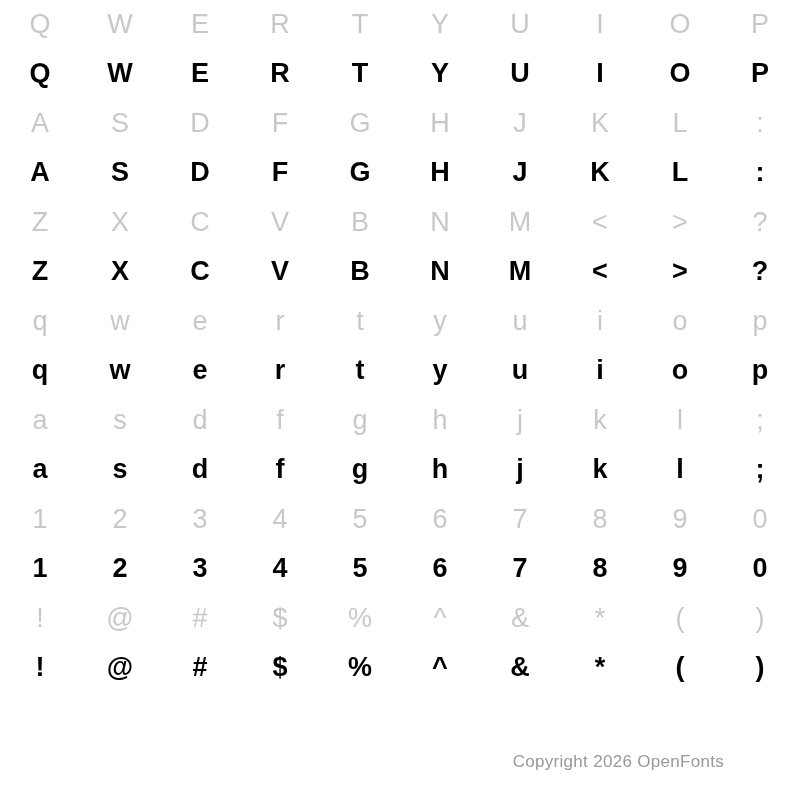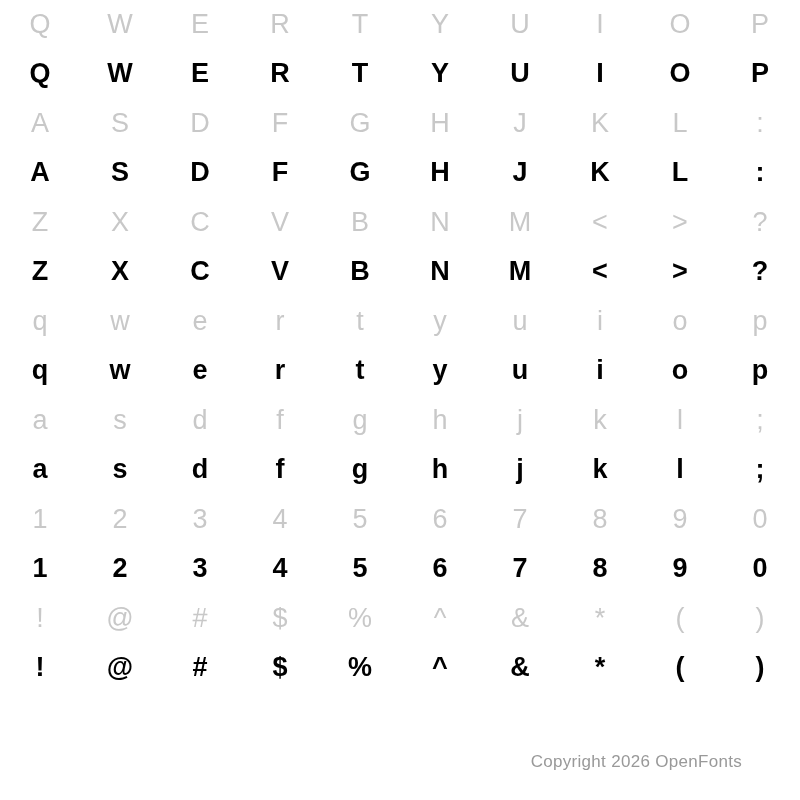--- a/index.html
+++ b/index.html
@@ -48,21 +48,21 @@
     font-size: 27px;
     line-height: 51px;
     height: 51px;
   }
   .footer {
     position: absolute;
     left: 0;
     right: 0;
     bottom: 28px;
     text-align: right;
-    padding-right: 58px;
+    padding-right: 76px;
     color: #999999;
     font-size: 17px;
     font-family: "Liberation Sans", sans-serif;
     letter-spacing: 0.3px;
   }
 </style>
 </head>
 <body>
 
 <div class="specimen">

